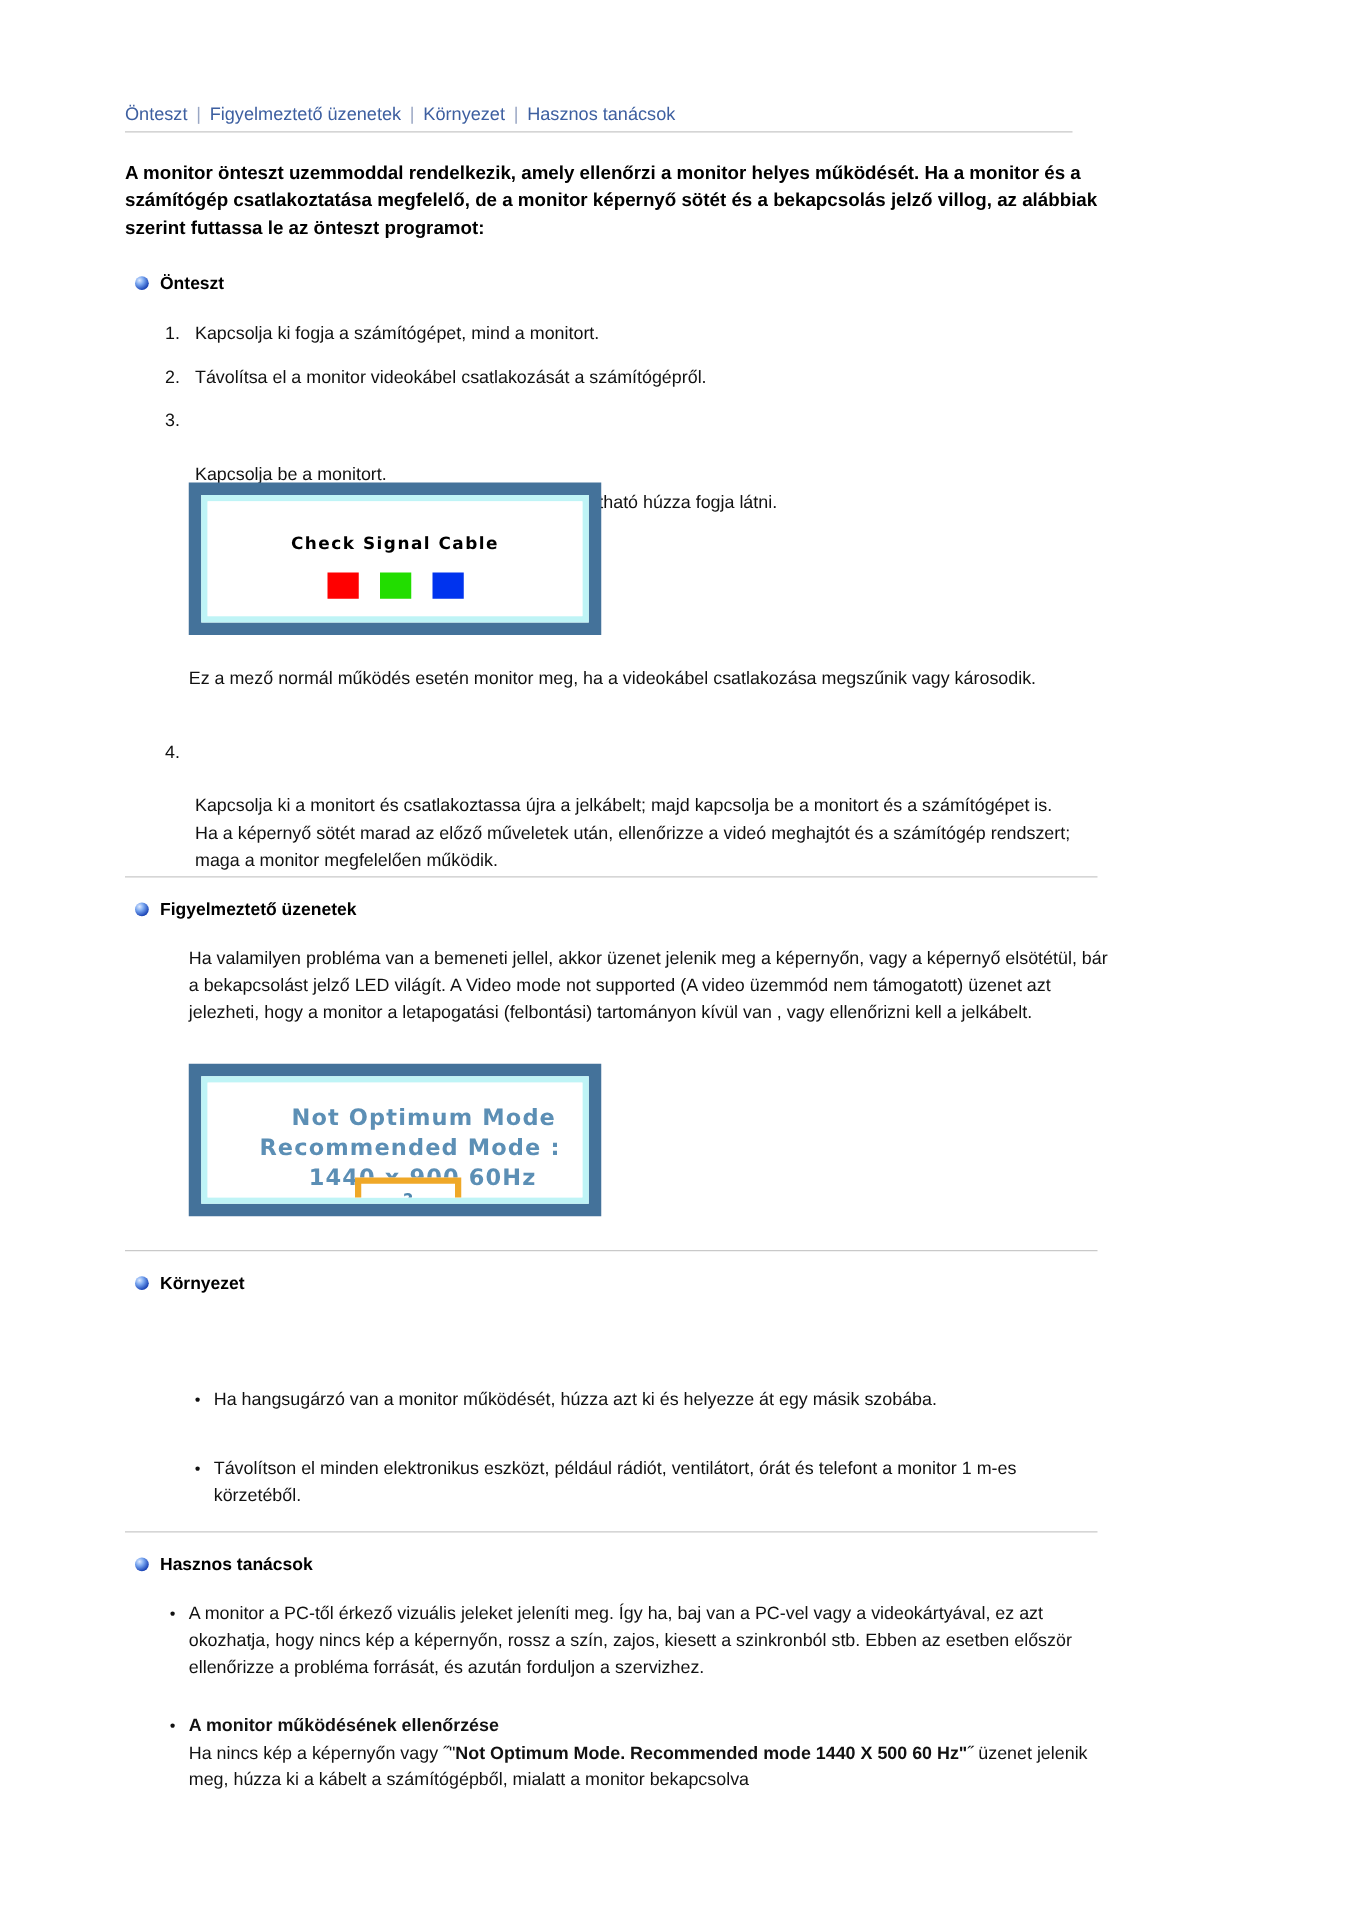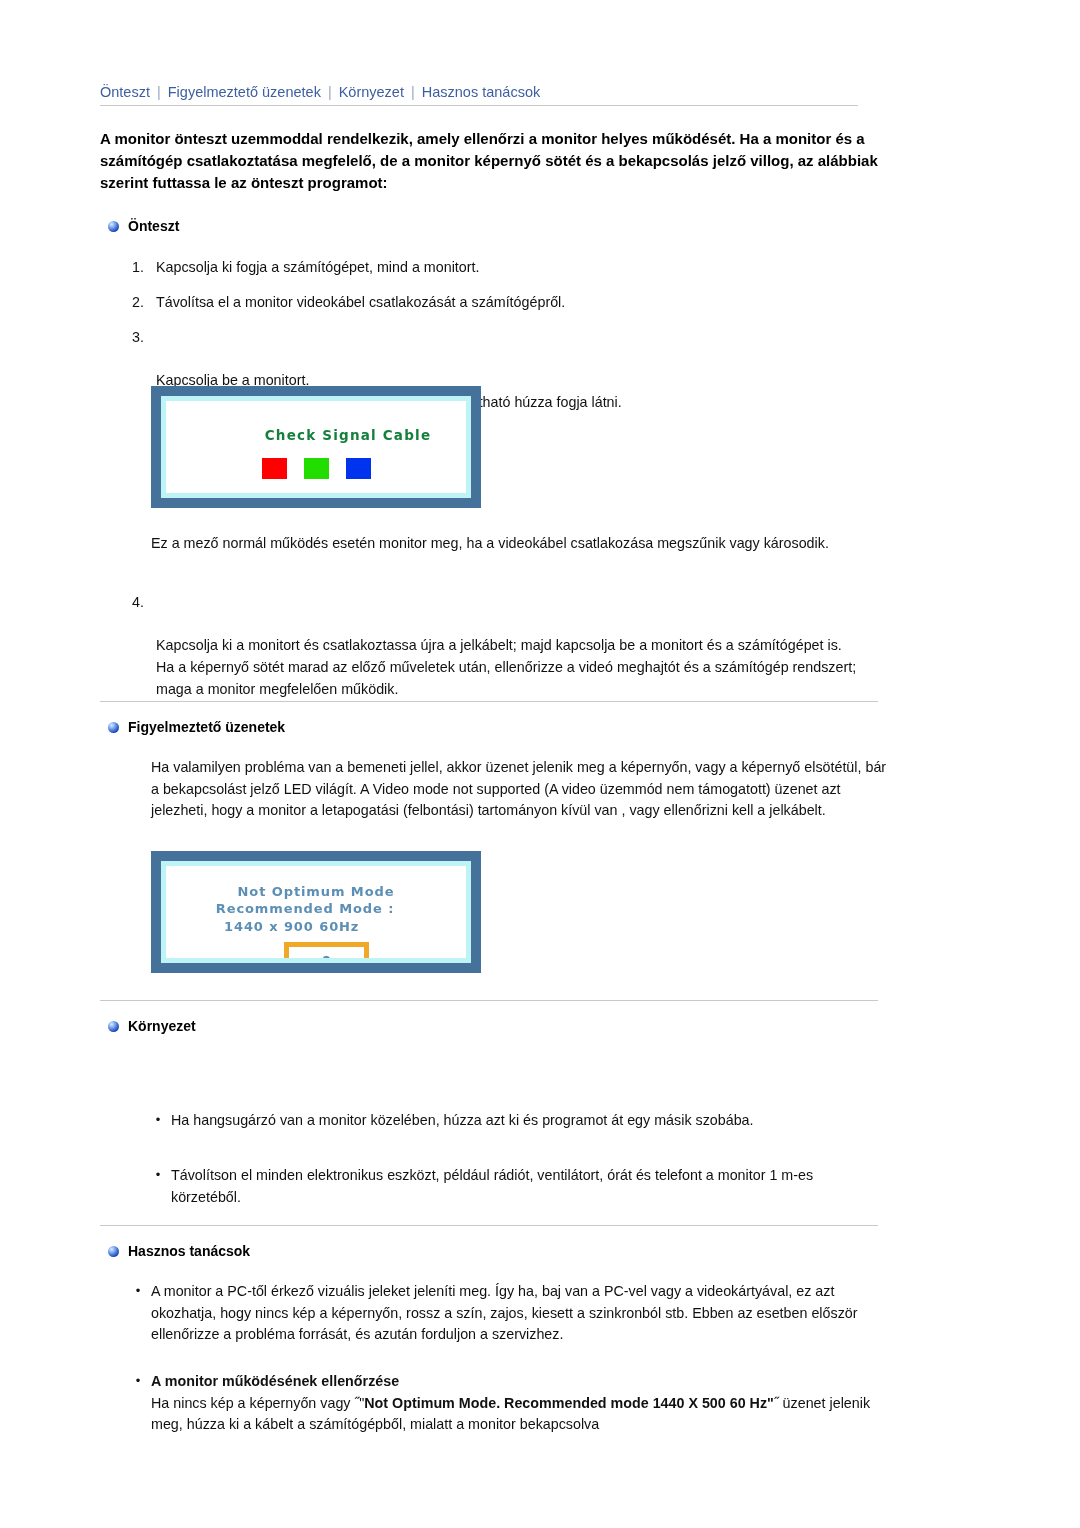--- a/index.html
+++ b/index.html
@@ -156,47 +156,47 @@
   }
 
   .osd-title {
     position: absolute;
     width: 100%;
     text-align: center;
     font-family: "DejaVu Sans", sans-serif;
     font-size: 13.5px;
     font-weight: bold;
     letter-spacing: 1.2px;
-    color: #15803d;
-    padding-left: 32px;
+    color: #000000;
   }
 
   .rgb-row {
     position: absolute;
     width: 100%;
     display: flex;
     justify-content: center;
     gap: 17px;
   }
   .rgb-sq {
     width: 25px;
     height: 21px;
   }
 
   
   .osd-lines {
     position: absolute;
     left: 0;
     width: 100%;
     font-family: "DejaVu Sans", sans-serif;
-    font-size: 13px;
+    font-size: 18px;
     font-weight: bold;
     letter-spacing: 0.9px;
     color: #5c8fb5;
     line-height: 1.33;
+    padding-left: 23px;
   }
   .osd-l1 { text-align: center; }
   .osd-l2 { text-align: center; padding-right: 22px; }
   .osd-l3 { text-align: left; padding-left: 58px; }
 
   .qbox {
     position: absolute;
     border: 5px solid #efa828;
     background: #ffffff;
     display: flex;
@@ -283,21 +283,21 @@
 
   <div class="rule" style="top:1000px;"></div>
 
   <div class="sec-head" style="left:108px; top:1018px;">
     <span class="orb"></span><span>Környezet</span>
   </div>
 
 
   <div class="bulrow" style="left:151px; top:1110px; width:700px;">
     <span class="dot">•</span>
-    <span class="body">Ha hangsugárzó van a monitor közelében, húzza azt ki és programot át egy másik szobába.</span>
+    <span class="body">Ha hangsugárzó van a monitor működését, húzza azt ki és helyezze át egy másik szobába.</span>
   </div>
 
   <div class="bulrow" style="left:151px; top:1165px; width:710px;">
     <span class="dot">•</span>
     <span class="body">Távolítson el minden elektronikus eszközt, például rádiót, ventilátort, órát és telefont a monitor 1 m-es körzetéből.</span>
   </div>
 
   <div class="rule" style="top:1225px;"></div>
 
   <div class="sec-head" style="left:108px; top:1243px;">

